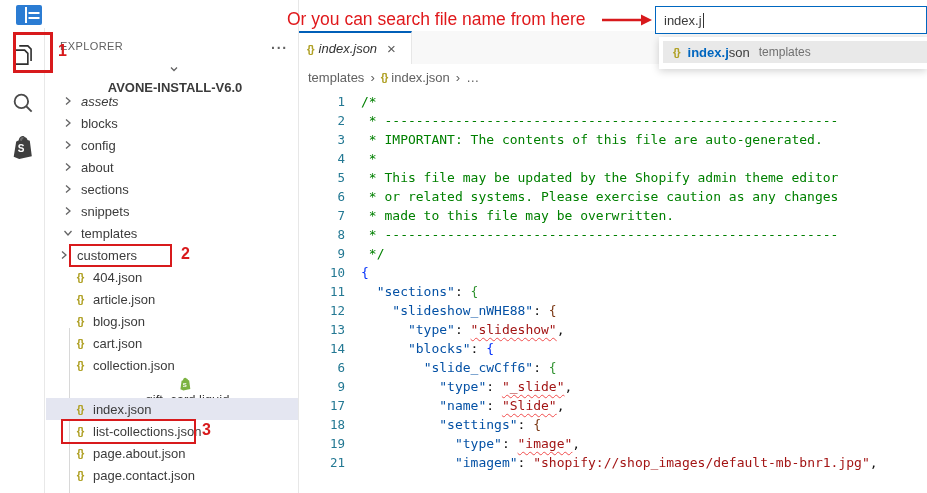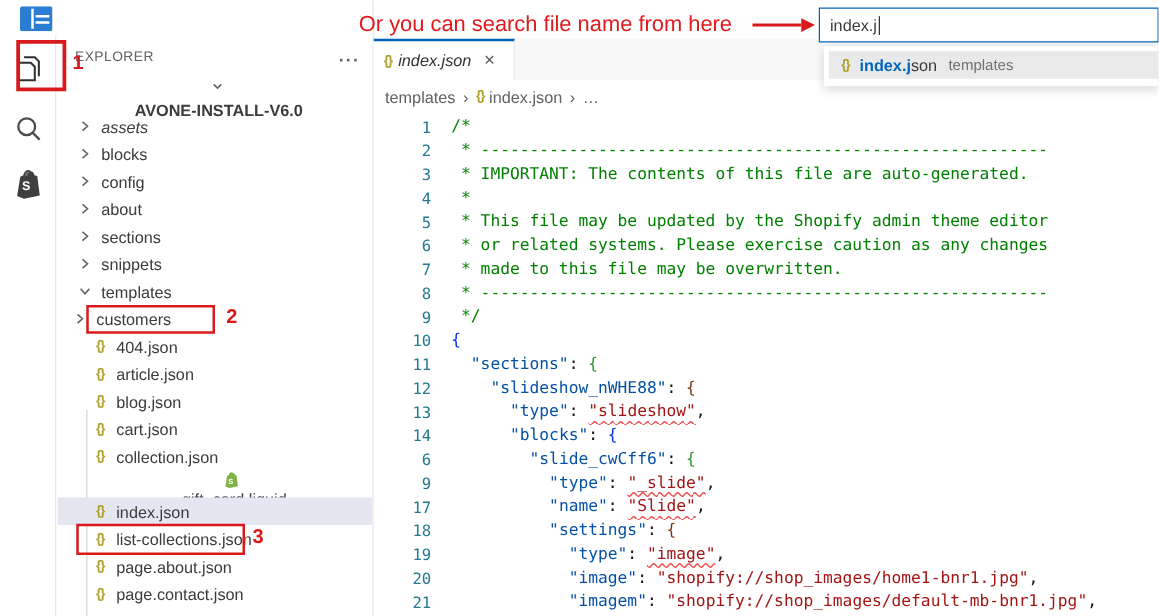--- a/index.html
+++ b/index.html
@@ -291,21 +291,20 @@
         <div class="code-line"><span class="ln">10</span><span class="code-text"><span class="tk-b1">{</span></span></div>
         <div class="code-line"><span class="ln">11</span><span class="code-text"><span class="tk-t">  </span><span class="tk-k">"sections"</span><span class="tk-p">: </span><span class="tk-b2">{</span></span></div>
         <div class="code-line"><span class="ln">12</span><span class="code-text"><span class="tk-t">    </span><span class="tk-k">"slideshow_nWHE88"</span><span class="tk-p">: </span><span class="tk-b3">{</span></span></div>
         <div class="code-line"><span class="ln">13</span><span class="code-text"><span class="tk-t">      </span><span class="tk-k">"type"</span><span class="tk-p">: </span><span class="tk-e">"slideshow"</span><span class="tk-p">,</span></span></div>
         <div class="code-line"><span class="ln">14</span><span class="code-text"><span class="tk-t">      </span><span class="tk-k">"blocks"</span><span class="tk-p">: </span><span class="tk-b1">{</span></span></div>
         <div class="code-line"><span class="ln">6</span><span class="code-text"><span class="tk-t">        </span><span class="tk-k">"slide_cwCff6"</span><span class="tk-p">: </span><span class="tk-b2">{</span></span></div>
         <div class="code-line"><span class="ln">9</span><span class="code-text"><span class="tk-t">          </span><span class="tk-k">"type"</span><span class="tk-p">: </span><span class="tk-e">"_slide"</span><span class="tk-p">,</span></span></div>
         <div class="code-line"><span class="ln">17</span><span class="code-text"><span class="tk-t">          </span><span class="tk-k">"name"</span><span class="tk-p">: </span><span class="tk-e">"Slide"</span><span class="tk-p">,</span></span></div>
         <div class="code-line"><span class="ln">18</span><span class="code-text"><span class="tk-t">          </span><span class="tk-k">"settings"</span><span class="tk-p">: </span><span class="tk-b3">{</span></span></div>
         <div class="code-line"><span class="ln">19</span><span class="code-text"><span class="tk-t">            </span><span class="tk-k">"type"</span><span class="tk-p">: </span><span class="tk-e">"image"</span><span class="tk-p">,</span></span></div>
-        <div class="code-line"><span class="ln">20</span><span class="code-text"><span class="tk-t">            </span><span class="tk-k">"image"</span><span class="tk-p">: </span><span class="tk-s">"shopify://shop_images/home1-bnr1.jpg"</span><span class="tk-p">,</span></span></div>
         <div class="code-line"><span class="ln">21</span><span class="code-text"><span class="tk-t">            </span><span class="tk-k">"imagem"</span><span class="tk-p">: </span><span class="tk-s">"shopify://shop_images/default-mb-bnr1.jpg"</span><span class="tk-p">,</span></span></div>
       </div>
   </div>
 
   <div id="quick-open">
     <div id="quick-input">
       <span id="quick-query">index.j</span>
       <span id="quick-cursor"></span>
     </div>
     <div id="quick-list">

